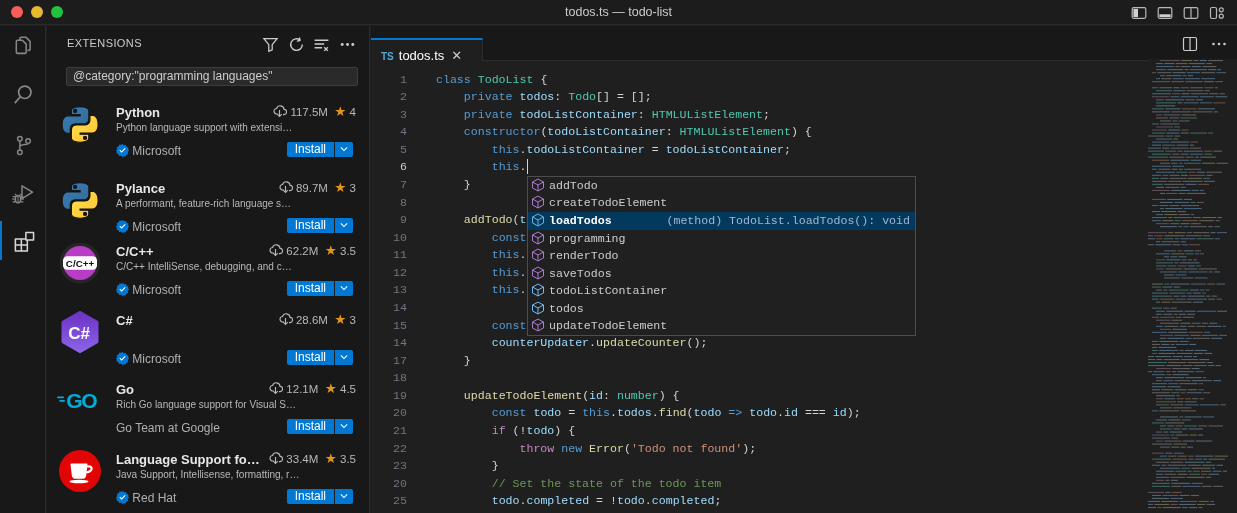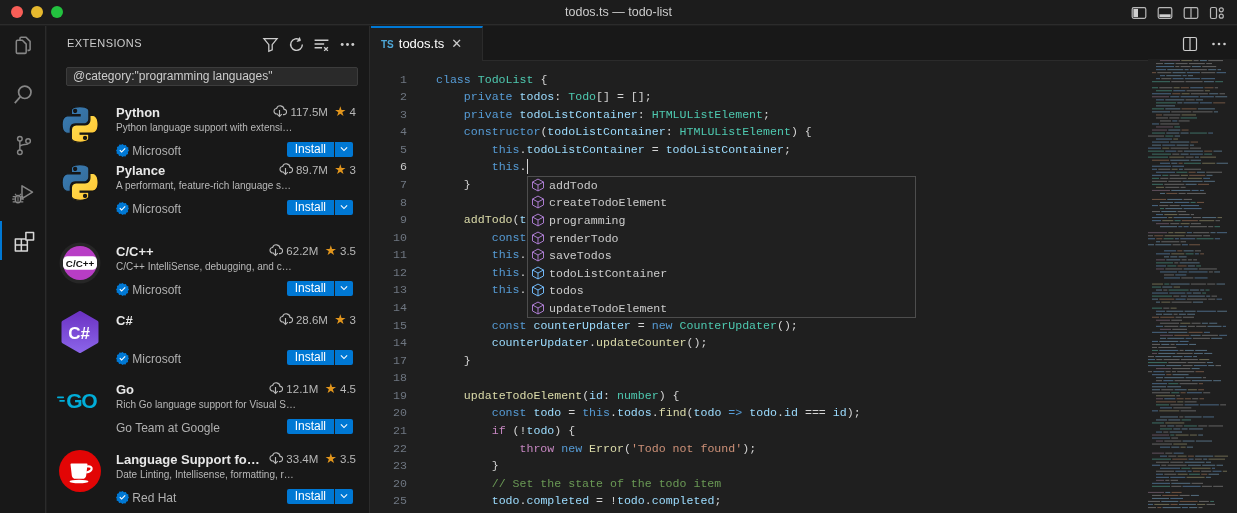--- a/index.html
+++ b/index.html
@@ -29,21 +29,21 @@
 .star { color:#e2961d; font-size:13.5px; }
 .xdesc { position:absolute; left:69px; top:28px; width:245px; font-size:10px; color:#b8b8b8; white-space:nowrap; overflow:hidden; }
 .xfoot { position:absolute; left:69px; top:47px; width:237px; height:15px; }
 .xpub { font-size:12px; color:#b0b0b0; }
 .xinstall { float:right; margin-top:1px; }
 .ibtn { display:inline-block; vertical-align:top; background:#0078d4; color:#fff; font-size:12px; height:15px; line-height:14px; padding:0 8px; border-radius:2px 0 0 2px; }
 .ichev { display:inline-block; background:#0078d4; border-left:1px solid #1f1f1f; border-radius:0 2px 2px 0; padding:0 4px; vertical-align:top; height:15px; line-height:13px; }
 
 
 #tabbar { position:absolute; left:371px; top:26px; width:866px; height:35px; background:#181818; border-bottom:1px solid #2b2b2b; }
-#tab1 { position:absolute; left:0; top:0; width:112px; height:35px; background:#1f1f1f; border-top:2px solid #0078d4; border-right:1px solid #2b2b2b; color:#ffffff; font-size:13px; line-height:32px; text-align:left; }
+#tab1 { position:absolute; left:0; top:12px; width:112px; height:35px; background:#1f1f1f; border-top:2px solid #0078d4; border-right:1px solid #2b2b2b; color:#ffffff; font-size:13px; line-height:32px; text-align:left; }
 #tab2 { position:absolute; left:113px; top:0; width:147px; height:34px; background:#1e1e1e; border-right:1px solid #2b2b2b; color:#9d9d9d; font-size:13px; line-height:34px; }
 .tsbadge { color:#4fa8d8; font-size:10px; font-weight:bold; margin:0 5px 0 10px; }
 .closex { color:#cccccc; font-size:13px; margin-left:7px; }
 #editor { position:absolute; left:371px; top:62px; width:866px; height:451px; background:#1f1f1f; }
 .ln { position:absolute; left:0; height:17.575px; line-height:17.575px; white-space:pre; font-family:"Liberation Mono",monospace; font-size:11.6px; }
 .gut { position:absolute; left:0; width:36px; text-align:right; display:inline-block; }
 .ct { position:absolute; left:65px; }
 #cursor { position:absolute; width:1.5px; height:15px; background:#d4d4d4; }
 
 
@@ -183,21 +183,21 @@
 <path fill="none" stroke="#b8b8b8" stroke-width="1.2" d="M8 6.5 v6.7 M5.6 10.9 8 13.4 l2.4-2.5"></path>
           </svg>&nbsp;117.5M&nbsp;&nbsp;<span class="star">★</span>&nbsp;4</span></div>
 <div class="xdesc">Python language support with extensi…</div>
 <div class="xfoot"><span class="xpub"><svg width="13" height="13" viewBox="0 0 16 16" style="vertical-align:-2px">
 <path fill="#0078d4" d="M8 0l1.9 1.4 2.3-.3.9 2.2 2.2.9-.3 2.3L16 8l-1.4 1.9.3 2.3-2.2.9-.9 2.2-2.3-.3L8 16l-1.9-1.4-2.3.3-.9-2.2-2.2-.9.3-2.3L0 8l1.4-1.9-.3-2.3 2.2-.9.9-2.2 2.3.3z"></path>
 <path fill="#fff" d="M6.9 10.8 4.2 8.1l1-1 1.7 1.7 3.9-3.9 1 1z"></path>
           </svg> Microsoft</span><span class="xinstall"><span class="ibtn">Install</span><span class="ichev"><svg width="10" height="10" viewBox="0 0 16 16">
               <path fill="none" stroke="#fff" stroke-width="1.8" d="M3 5.5 8 10.5 13 5.5"></path>
             </svg></span></span></div>
 </div>
-<div class="xrow" style="top:126px">
+<div class="xrow" style="top:144px">
 <div class="xic" style="display:flex;align-items:center;justify-content:center;">
         <svg width="45" height="45" viewBox="0 0 110 110">
 <defs>
             <linearGradient id="pb45" x1="0" y1="0" x2="1" y2="1">
               <stop offset="0" stop-color="#387eb8"></stop>
               <stop offset="1" stop-color="#366994"></stop>
             </linearGradient>
 <linearGradient id="py45" x1="0" y1="0" x2="1" y2="1">
               <stop offset="0" stop-color="#ffe052"></stop>
               <stop offset="1" stop-color="#ffc331"></stop>
@@ -289,21 +289,21 @@
 <circle cx="21" cy="21" r="21" fill="#e20505"></circle>
 <path fill="#fff" d="M12.5 13.5 h15 a1 1 0 0 1 1 1.1 l-1.3 10.8 a4 4 0 0 1-4 3.4 h-6.4 a4 4 0 0 1-4-3.4 L11.5 14.6 a1 1 0 0 1 1-1.1 z"></path>
 <path fill="none" stroke="#fff" stroke-width="2.2" d="M28 16.5 c3.5-.6 5 .8 4.6 2.6-.4 1.9-2.6 3-5.4 3.4"></path>
 <ellipse cx="20" cy="31.5" rx="9.5" ry="1.8" fill="#fff"></ellipse>
 </svg>
       </div>
 <div class="xhead"><span class="xname">Language Support fo…</span><span class="xstats"><svg width="15" height="15" viewBox="0 0 16 16" style="vertical-align:-3px">
 <path fill="none" stroke="#b8b8b8" stroke-width="1.2" d="M11.7 11.3 h.9 a2.8 2.8 0 0 0 .3-5.6 4.1 4.1 0 0 0-8-.9 2.9 2.9 0 0 0 .3 5.8 h.9"></path>
 <path fill="none" stroke="#b8b8b8" stroke-width="1.2" d="M8 6.5 v6.7 M5.6 10.9 8 13.4 l2.4-2.5"></path>
           </svg>&nbsp;33.4M&nbsp;&nbsp;<span class="star">★</span>&nbsp;3.5</span></div>
-<div class="xdesc">Date Linting, Intellisense, formatting, r…</div>
+<div class="xdesc">Java Support, Intellisense, formatting, r…</div>
 <div class="xfoot"><span class="xpub"><svg width="13" height="13" viewBox="0 0 16 16" style="vertical-align:-2px">
 <path fill="#0078d4" d="M8 0l1.9 1.4 2.3-.3.9 2.2 2.2.9-.3 2.3L16 8l-1.4 1.9.3 2.3-2.2.9-.9 2.2-2.3-.3L8 16l-1.9-1.4-2.3.3-.9-2.2-2.2-.9.3-2.3L0 8l1.4-1.9-.3-2.3 2.2-.9.9-2.2 2.3.3z"></path>
 <path fill="#fff" d="M6.9 10.8 4.2 8.1l1-1 1.7 1.7 3.9-3.9 1 1z"></path>
           </svg> Red Hat</span><span class="xinstall"><span class="ibtn">Install</span><span class="ichev"><svg width="10" height="10" viewBox="0 0 16 16">
               <path fill="none" stroke="#fff" stroke-width="1.8" d="M3 5.5 8 10.5 13 5.5"></path>
             </svg></span></span></div>
 </div>
 </div>
 
 <div id="tabbar">
@@ -349,20 +349,23 @@
 <div id="cursor" style="left:155.5px;top:97.4px"></div>
 </div>
 
 <div id="suggest">
 <div class="srow"><svg class="cub" viewBox="0 0 16 16" width="14" height="14">
         <path fill="none" stroke="#b180d7" stroke-width="1.1" d="M8 1.2 L14.3 4.6 V11.4 L8 14.8 L1.7 11.4 V4.6 Z M8 8 L14.3 4.6 M8 8 L1.7 4.6 M8 8 V14.8" stroke-linejoin="bevel"></path>
       </svg><span class="snm">addTodo</span></div>
 <div class="srow"><svg class="cub" viewBox="0 0 16 16" width="14" height="14">
         <path fill="none" stroke="#b180d7" stroke-width="1.1" d="M8 1.2 L14.3 4.6 V11.4 L8 14.8 L1.7 11.4 V4.6 Z M8 8 L14.3 4.6 M8 8 L1.7 4.6 M8 8 V14.8" stroke-linejoin="bevel"></path>
       </svg><span class="snm">createTodoElement</span></div>
+<div class="srow sel"><svg class="cub" viewBox="0 0 16 16" width="14" height="14">
+        <path fill="none" stroke="#6cb6e8" stroke-width="1.1" d="M8 1.2 L14.3 4.6 V11.4 L8 14.8 L1.7 11.4 V4.6 Z M8 8 L14.3 4.6 M8 8 L1.7 4.6 M8 8 V14.8" stroke-linejoin="bevel"></path>
+      </svg><span class="snm">loadTodos</span><span class="sdet">(method)&nbsp;TodoList.loadTodos():&nbsp;void</span></div>
 <div class="srow"><svg class="cub" viewBox="0 0 16 16" width="14" height="14">
         <path fill="none" stroke="#b180d7" stroke-width="1.1" d="M8 1.2 L14.3 4.6 V11.4 L8 14.8 L1.7 11.4 V4.6 Z M8 8 L14.3 4.6 M8 8 L1.7 4.6 M8 8 V14.8" stroke-linejoin="bevel"></path>
       </svg><span class="snm">programming</span></div>
 <div class="srow"><svg class="cub" viewBox="0 0 16 16" width="14" height="14">
         <path fill="none" stroke="#b180d7" stroke-width="1.1" d="M8 1.2 L14.3 4.6 V11.4 L8 14.8 L1.7 11.4 V4.6 Z M8 8 L14.3 4.6 M8 8 L1.7 4.6 M8 8 V14.8" stroke-linejoin="bevel"></path>
       </svg><span class="snm">renderTodo</span></div>
 <div class="srow"><svg class="cub" viewBox="0 0 16 16" width="14" height="14">
         <path fill="none" stroke="#b180d7" stroke-width="1.1" d="M8 1.2 L14.3 4.6 V11.4 L8 14.8 L1.7 11.4 V4.6 Z M8 8 L14.3 4.6 M8 8 L1.7 4.6 M8 8 V14.8" stroke-linejoin="bevel"></path>
       </svg><span class="snm">saveTodos</span></div>
 <div class="srow"><svg class="cub" viewBox="0 0 16 16" width="14" height="14">

